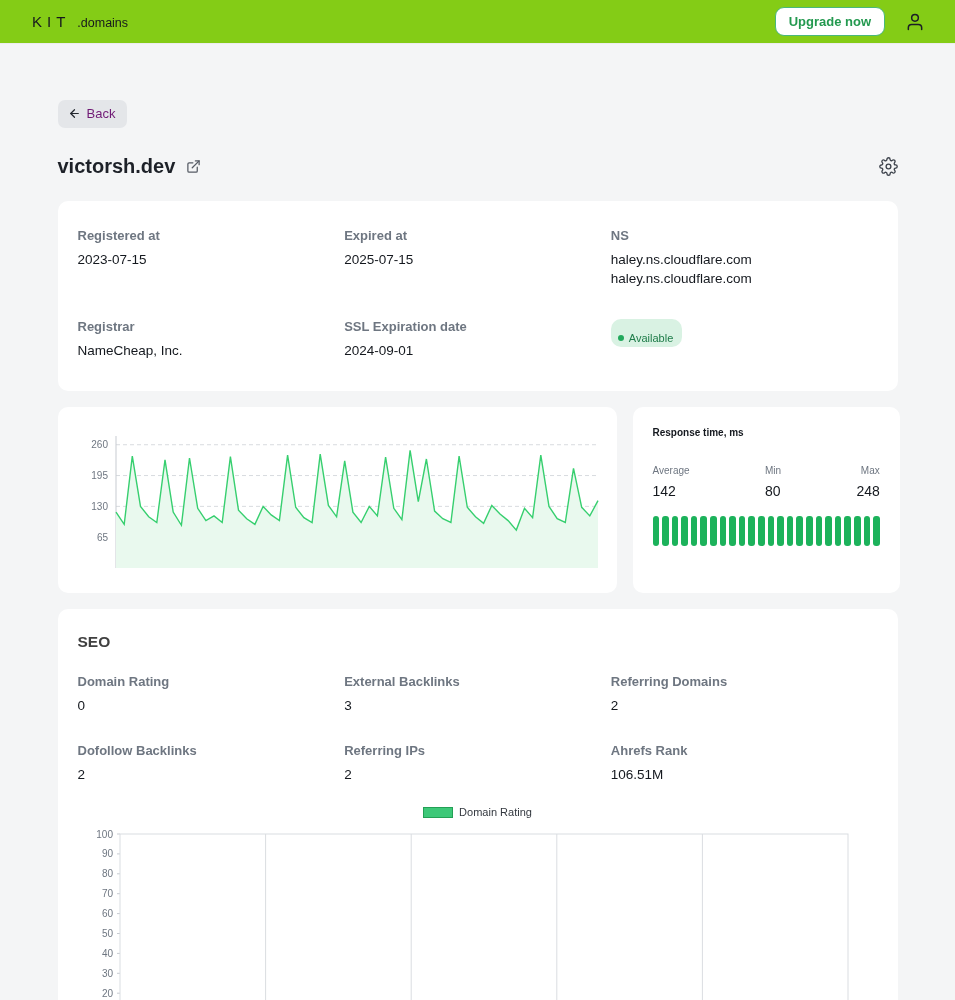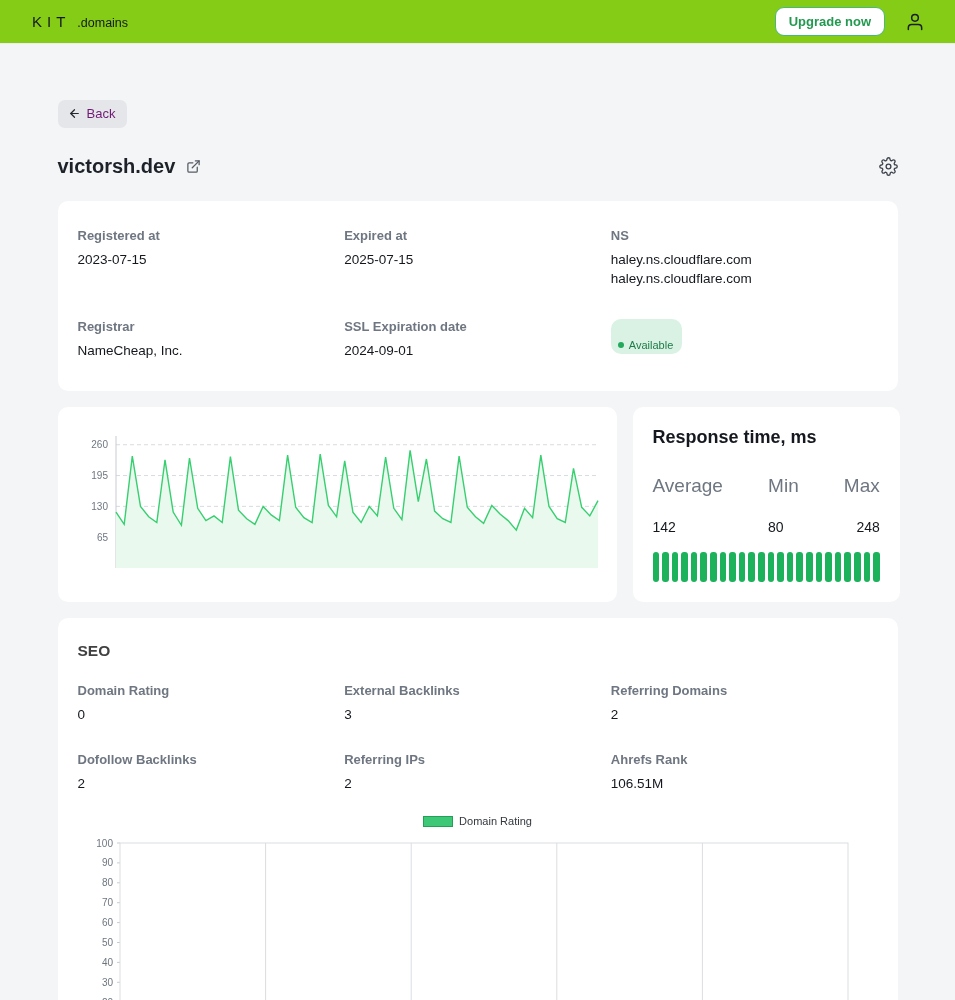--- a/index.html
+++ b/index.html
@@ -41,30 +41,30 @@
   
   .info-card {
     margin-top: 23px; padding: 27px 20px 30px;
     display: grid; grid-template-columns: 1fr 1fr 1fr; row-gap: 30px;
   }
   .field-label { font-size: 13px; color: #6e7681; margin-bottom: 8px; font-weight: bold; }
   .field-value { font-size: 13.5px; color: #14181e; line-height: 1.4; }
   .badge {
     display: inline-flex; align-items: center; gap: 5px;
     background: #d9f2e3; color: #1e7c49; font-size: 11px; font-weight: 500;
-    border-radius: 10px; padding: 20px 9px 3px 7px;
+    border-radius: 10px; padding: 13px 9px 3px 7px;
   }
   .badge-dot { width: 6px; height: 6px; border-radius: 50%; background: #22a95c; }
   
   .charts-row { display: flex; gap: 16px; margin-top: 16px; align-items: stretch; }
   .line-card { width: 559px; padding: 15px 14px; }
   .rt-card { flex: 1; padding: 20px; }
-  .rt-title { font-size: 18px; font-weight: 700; color: #15191f; }
+  .rt-title { font-size: 10px; font-weight: 700; color: #15191f; }
   .rt-stats { display: flex; justify-content: space-between; margin-top: 27px; }
-  .rt-stat .stat-label { font-size: 19px; color: #6e7681; margin-bottom: 22px; }
+  .rt-stat .stat-label { font-size: 10px; color: #6e7681; margin-bottom: 7px; }
   .rt-stat .stat-value { font-size: 14px; color: #14181e; }
   .rt-stat:last-child { text-align: right; }
   .bars { display: flex; gap: 3px; margin-top: 17px; }
   .bar { width: 6.6px; height: 30px; border-radius: 3px; background: #1cb25b; }
   
   .seo-card { margin-top: 16px; padding: 24px 20px 26px; }
   .seo-title { font-size: 15.5px; font-weight: 700; color: #404040; }
   .seo-grid { display: grid; grid-template-columns: 1fr 1fr 1fr; row-gap: 27px; margin-top: 23px; }
   .legend { display: flex; align-items: center; gap: 6px; justify-content: center; margin-top: 22px; }
   .legend-swatch { width: 30px; height: 11px; background: #3dc878; border: 1px solid #23a055; }

